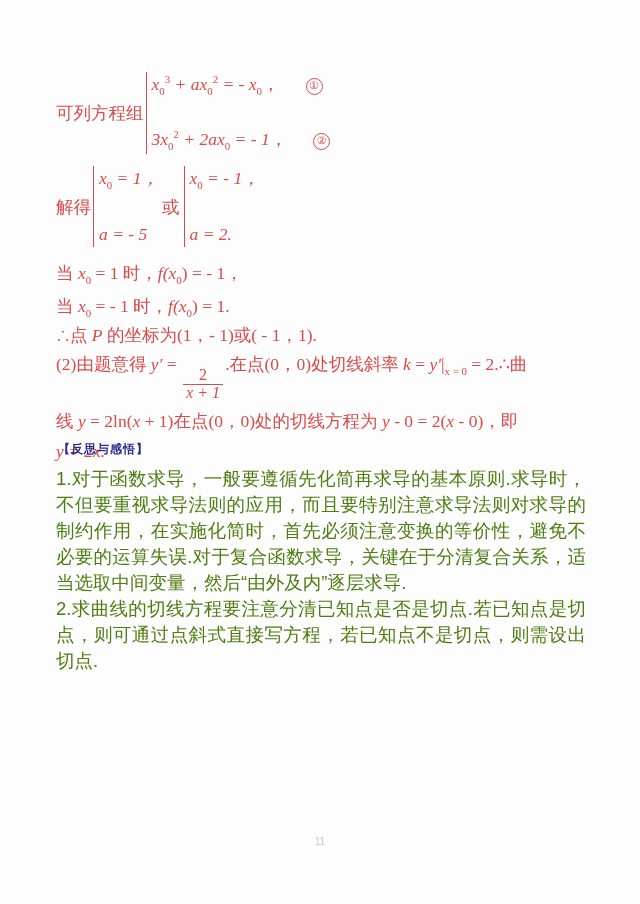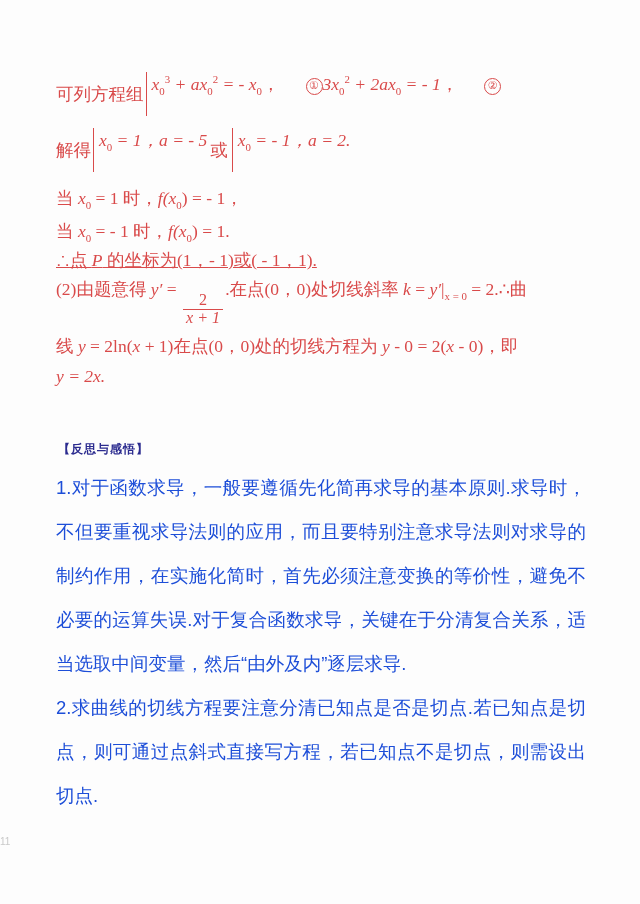--- a/index.html
+++ b/index.html
@@ -49,22 +49,23 @@
   .sysbar {
     display: inline-block;
     width: 0;
     border-left: 1.6px solid #d94a4a;
     align-self: stretch;
     margin: 0 5px 0 1px;
     min-height: 44px;
   }
   .sys {
     display: inline-flex;
-    flex-direction: row;
+    flex-direction: column;
     justify-content: center;
+    gap: 28px;
   }
   .sys > div {
     line-height: 1.45;
     white-space: nowrap;
   }
   .syswrap {
     display: inline-flex;
     align-items: stretch;
   }
 
@@ -124,36 +125,37 @@
     font-family: "Liberation Sans", sans-serif;
     margin-top: 7px;
   }
 
   
   .body-block {
     position: absolute;
     left: 56px;
     top: 466px;
     width: 530px;
-    color: #1d4ed8;
+    color: #4d7c0f;
     font-size: 18.5px;
-    line-height: 44px;
+    line-height: 26px;
     font-family: "Liberation Sans", sans-serif;
     text-align: justify;
   }
   .body-block p {
     margin: 0 0 0 0;
   }
 
   
   .page-number {
     position: absolute;
     left: 0;
     top: 836px;
     width: 640px;
+    text-align: center;
     color: #c9c9c9;
     font-size: 10px;
     font-family: "Liberation Sans", sans-serif;
   }
   .watermark {
     position: absolute;
     right: 22px;
     top: 864px;
     color: #4a4a4a;
     font-size: 16px;
@@ -205,21 +207,21 @@
     </div>
 
     <div class="paraline" style="margin-top:14px;">
       <span>当 </span><span class="math">x</span><sub class="ix">0</sub><span> = 1 时，</span><span class="math">f</span><span class="math">(x</span><sub class="ix">0</sub><span>) = - 1，</span>
     </div>
 
     <div class="paraline" style="margin-top:8px;">
       <span>当 </span><span class="math">x</span><sub class="ix">0</sub><span> = - 1 时，</span><span class="math">f</span><span class="math">(x</span><sub class="ix">0</sub><span>) = 1.</span>
     </div>
 
-    <div class="paraline" style="text-decoration:underline;">
+    <div class="paraline" style="">
       <span>∴</span><span>点 </span><span class="math">P</span><span> 的坐标为(1，- 1)或( - 1，1).</span>
     </div>
 
     <div class="paraline" style="margin-top:4px;">
       <span>(2)由题意得 </span><span class="math">y′</span><span> = </span><span class="frac">
           <span class="num">2</span>
           <span class="den math">x + 1</span>
         </span><span>.在点(0，0)处切线斜率 </span><span class="math">k</span><span> = </span><span class="math">y′</span><span>|</span><sub class="ix">x = 0</sub><span> = 2.</span><span>∴</span><span>曲</span>
     </div>
 

